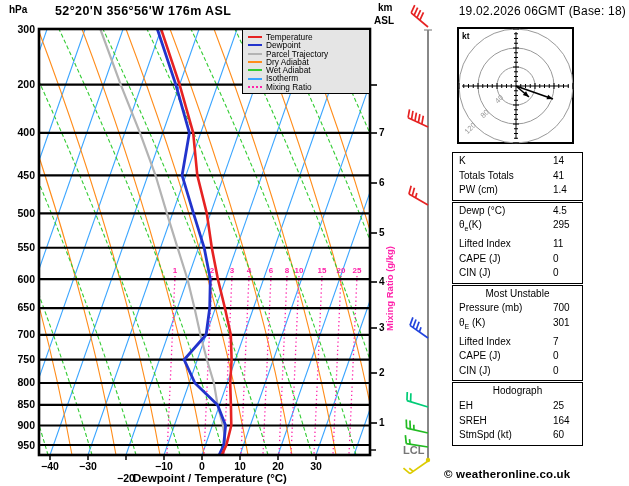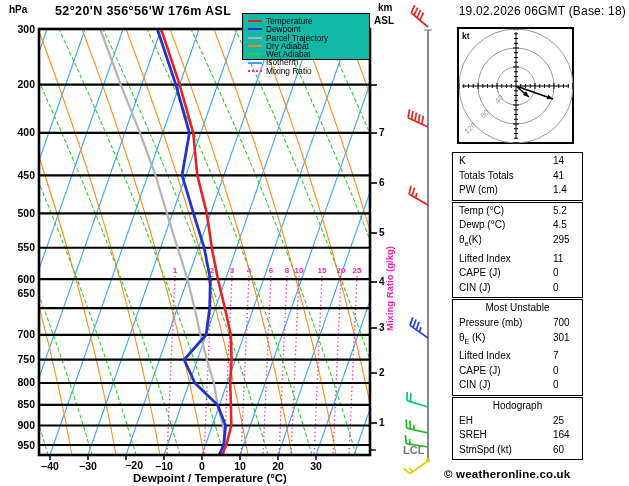--- a/index.html
+++ b/index.html
@@ -12,22 +12,22 @@
   .unit{font-weight:bold;font-size:10px;}
   .plabel{position:absolute;width:30px;text-align:right;font-weight:bold;font-size:10.5px;}
   .tlabel{position:absolute;width:34px;text-align:center;font-weight:bold;font-size:10.5px;}
   .kmlabel{position:absolute;font-weight:bold;font-size:10px;}
   .mixlabel{position:absolute;width:20px;text-align:center;font-weight:bold;font-size:8px;color:#ff22aa;}
   .mix-axis{position:absolute;left:310px;top:282px;width:160px;height:13px;text-align:center;
             transform:rotate(-90deg);font-weight:bold;font-size:9.5px;color:#ff22aa;white-space:nowrap;}
   .lcl{position:absolute;left:379px;top:444px;font-size:11px;font-weight:bold;color:#777;margin-left:24px;}
   .xaxis-title{position:absolute;left:60px;top:472px;width:300px;text-align:center;
                font-weight:bold;font-size:11.5px;white-space:nowrap;}
-  .legend{position:absolute;left:242px;top:13px;width:128px;height:47px;box-sizing:border-box;
-          border:1.5px solid #000;background:#14b8a6;padding:3px 0 0 5px;z-index:5;}
+  .legend{position:absolute;left:242px;top:29px;width:128px;height:65px;box-sizing:border-box;
+          border:1.5px solid #000;background:#e5e5e5;padding:3px 0 0 5px;z-index:5;}
   .legend-row{display:flex;align-items:center;height:8.3px;gap:4px;}
   .legend-swatch{width:14px;height:0;flex:0 0 14px;}
   .legend-label{font-size:8.3px;line-height:1;white-space:nowrap;}
   .tables{position:absolute;left:452px;top:152px;width:131px;}
   .tbox{box-sizing:border-box;border:1.5px solid #000;background:#fff;margin-bottom:1px;
         padding:1px 0 2px 0;font-size:10px;}
   .thead{text-align:center;line-height:14.6px;}
   .trow{position:relative;line-height:14.6px;padding-left:6px;white-space:nowrap;}
   .tval{position:absolute;left:100px;top:0;}
   sub{font-size:7px;}
@@ -317,32 +317,32 @@
     </div>
 
   <div id="pressure-labels">
       <div class="plabel" style="left: 5px; top: 22.5px;">300</div>
       <div class="plabel" style="left: 5px; top: 78.133px;">200</div>
       <div class="plabel" style="left: 5px; top: 126.324px;">400</div>
       <div class="plabel" style="left: 5px; top: 168.832px;">450</div>
       <div class="plabel" style="left: 5px; top: 206.857px;">500</div>
       <div class="plabel" style="left: 5px; top: 241.254px;">550</div>
       <div class="plabel" style="left: 5px; top: 272.657px;">600</div>
-      <div class="plabel" style="left: 5px; top: 287px;">650</div>
+      <div class="plabel" style="left: 5px; top: 301px;">650</div>
       <div class="plabel" style="left: 5px; top: 328.29px;">700</div>
       <div class="plabel" style="left: 5px; top: 353.189px;">750</div>
       <div class="plabel" style="left: 5px; top: 376.481px;">800</div>
       <div class="plabel" style="left: 5px; top: 398.361px;">850</div>
       <div class="plabel" style="left: 5px; top: 418.989px;">900</div>
       <div class="plabel" style="left: 5px; top: 438.502px;">950</div>
     </div>
   <div id="temp-labels">
       <div class="tlabel" style="left: 33px; top: 460px;">−40</div>
       <div class="tlabel" style="left: 71px; top: 460px;">−30</div>
-      <div class="tlabel" style="left: 109px; top: 459px; text-align: right;">−20</div>
+      <div class="tlabel" style="left: 109px; top: 472px;">−20</div>
       <div class="tlabel" style="left: 147px; top: 460px;">−10</div>
       <div class="tlabel" style="left: 185px; top: 460px;">0</div>
       <div class="tlabel" style="left: 223px; top: 460px;">10</div>
       <div class="tlabel" style="left: 261px; top: 460px;">20</div>
       <div class="tlabel" style="left: 299px; top: 460px;">30</div>
     </div>
   <div id="km-labels">
       <div class="kmlabel" style="left: 379px; top: 417px;">1</div>
       <div class="kmlabel" style="left: 379px; top: 367px;">2</div>
       <div class="kmlabel" style="left: 379px; top: 322px;">3</div>
@@ -369,21 +369,20 @@
   <div class="xaxis-title">Dewpoint / Temperature (°C)</div>
   <div class="kt">kt</div>
 
   <div class="tables" id="tables">
       <div class="tbox">
         <div class="trow"><span>K</span><span class="tval">14</span></div>
         <div class="trow"><span>Totals Totals</span><span class="tval">41</span></div>
         <div class="trow"><span>PW (cm)</span><span class="tval">1.4</span></div>
       </div>
       <div class="tbox">
-        <div class="trow"><span>Temp (°C)</span><span class="tval">5.2</span></div>
         <div class="trow"><span>Dewp (°C)</span><span class="tval">4.5</span></div>
         <div class="trow"><span>θ<sub>e</sub>(K)</span><span class="tval">295</span></div>
         <div class="trow"><span>Lifted Index</span><span class="tval">11</span></div>
         <div class="trow"><span>CAPE (J)</span><span class="tval">0</span></div>
         <div class="trow"><span>CIN (J)</span><span class="tval">0</span></div>
       </div>
       <div class="tbox">
         <div class="thead">Most Unstable</div>
         <div class="trow"><span>Pressure (mb)</span><span class="tval">700</span></div>
         <div class="trow"><span>θ<sub>E</sub> (K)</span><span class="tval">301</span></div>

